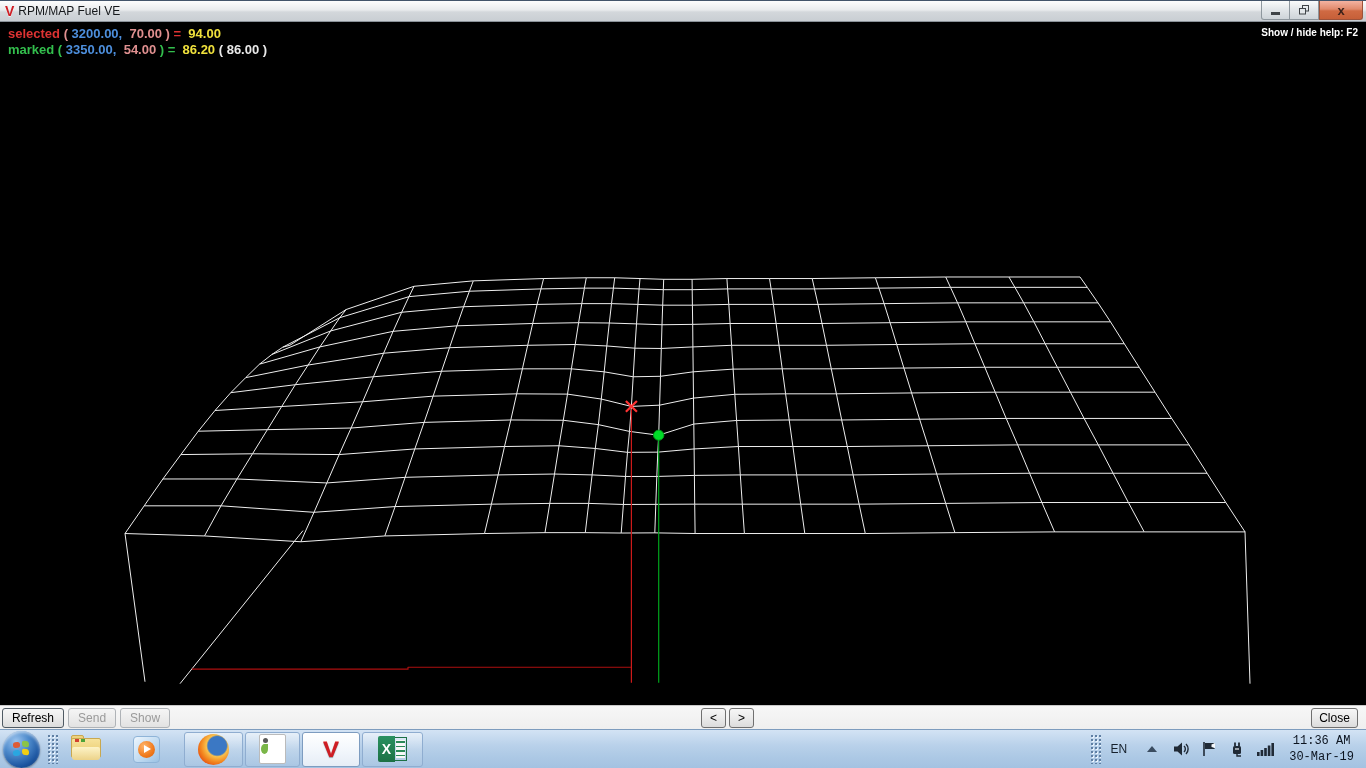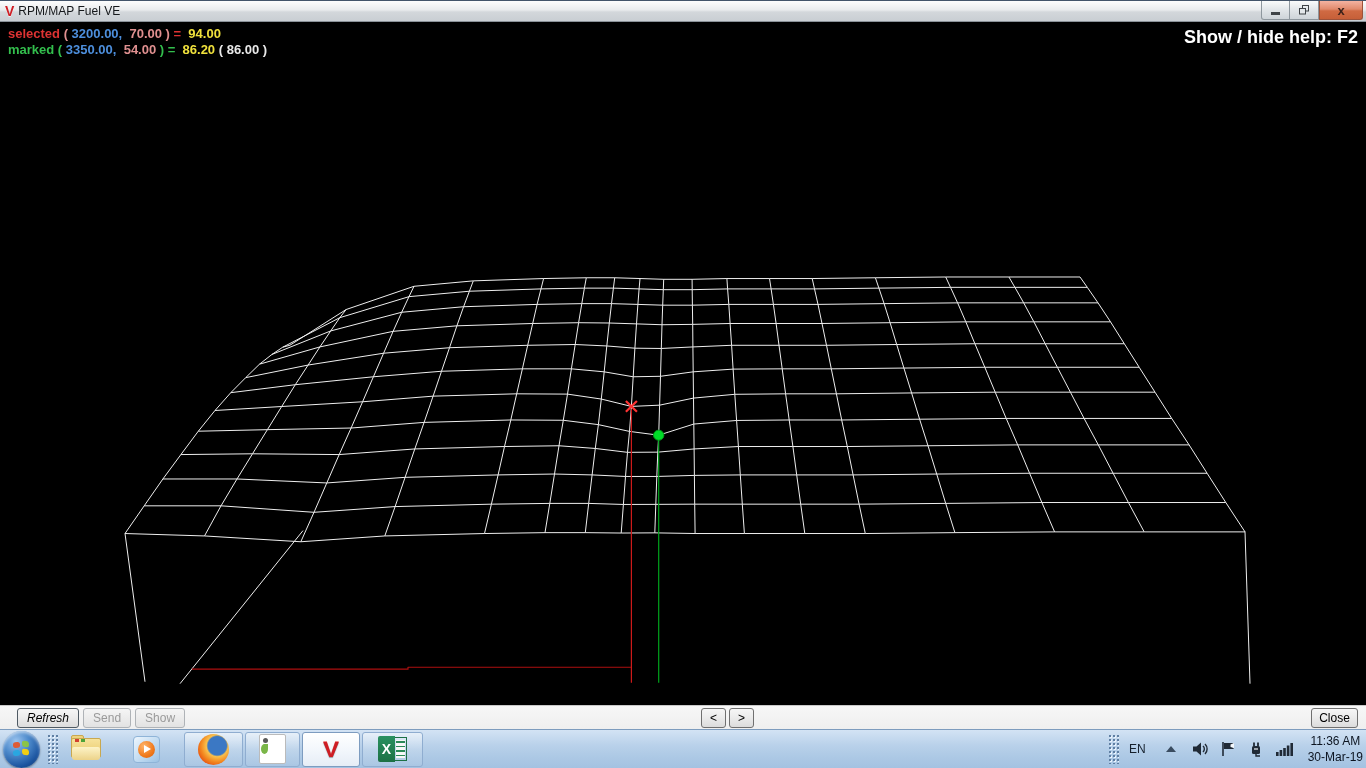--- a/index.html
+++ b/index.html
@@ -24,33 +24,33 @@
     background:linear-gradient(#f4b3a1,#e18a6d 45%,#d06a43 55%,#c65f38);
     border-color:#9c523a; }
   .glyph-min { width:9px; height:3px; background:#3f4448; margin-top:7px; }
   .glyph-close { font-size:13px; font-weight:bold; color:#3c2119; line-height:15px; }
 
   
   .client { position:absolute; top:22px; left:0; width:1366px; height:576px; background:#000; }
   #mesh { position:absolute; top:0; left:0; }
   .hud { position:absolute; left:8px; top:4px; font-size:13px; font-weight:bold;
     line-height:16px; white-space:pre; }
-  .help { position:absolute; right:8px; top:5px; color:#ffffff; font-size:18px; font-weight:bold; }
+  .help { position:absolute; right:8px; top:5px; color:#ffffff; font-size:10px; font-weight:bold; }
 
   
   .controlbar { position:absolute; top:705px; left:0; width:1366px; height:24px;
     background:linear-gradient(#f7f7f7,#efefef); border-top:1px solid #c9c9c9;
     display:flex; align-items:center; }
   .btn { height:20px; border:1px solid #707070; border-radius:3px;
     background:linear-gradient(#f6f6f6,#ececec 45%,#dcdcdc);
     font-family:"Liberation Sans",sans-serif; font-size:12px; color:#000;
     display:flex; align-items:center; justify-content:center; padding:0 9px; cursor:default; }
   .btn.disabled { color:#9a9a9a; border-color:#afb3b7;
     background:linear-gradient(#f5f5f5,#ededed 45%,#e2e2e2); }
-  .btn.refresh { margin-left:17px; border-color:#4f5a63;font-style:italic; }
+  .btn.refresh { margin-left:2px; border-color:#4f5a63; }
   .btn.gap { margin-left:4px; }
   .navgroup { position:absolute; left:701px; top:2px; display:flex; gap:3px; }
   .navgroup .btn { width:25px; padding:0; }
   .btn.closebar { position:absolute; right:8px; top:2px; width:47px;margin-left:8px; }
 
   
   .taskbar { position:absolute; top:729px; left:0; width:1366px; height:39px;
     background:linear-gradient(#d3e3f4,#b9d1ea 40%,#adc9e5 70%,#a4c2e1);
     border-top:1px solid #7d9cbe; display:flex; align-items:center; }
   .orb { width:37px; height:37px; border-radius:50%; margin-left:3px; position:relative;
@@ -103,21 +103,21 @@
   .xl .page { width:12px; height:24px; background:#f6f8f7; border:1px solid #1d7145; border-left:none;
     background-image:repeating-linear-gradient(#f6f8f7 0 3px,#2a8a58 3px 4.6px); background-clip:content-box;
     padding:2px 1px; }
 
   .tray { margin-left:auto; display:flex; align-items:center; }
   .tray .grip { margin:0 6px 0 0; }
   .tray-lang { font-size:12px; color:#16202c; margin:0 10px 0 4px; }
   .tray-arrow { width:0; height:0; border-left:5px solid transparent; border-right:5px solid transparent;
     border-bottom:6px solid #3a4c60; margin:0 10px; }
   .trayicon { margin:0 6px; display:flex; align-items:center; cursor:default; }
-  .clock { text-align:center; font-size:12px; line-height:16px; color:#0c1420; margin:0 3px 0 8px; }
+  .clock { text-align:center; font-size:12px; line-height:16px; color:#0c1420; margin:0 12px 0 8px;font-family:Liberation Mono, monospace; }
 </style>
 </head>
 <body>
 
 <div class="titlebar">
   <span class="app-icon">V</span>
   <span class="title-text">RPM/MAP Fuel VE</span>
   <div class="wincontrols">
     <div class="winbtn min">
         <span class="glyph-min"></span>

